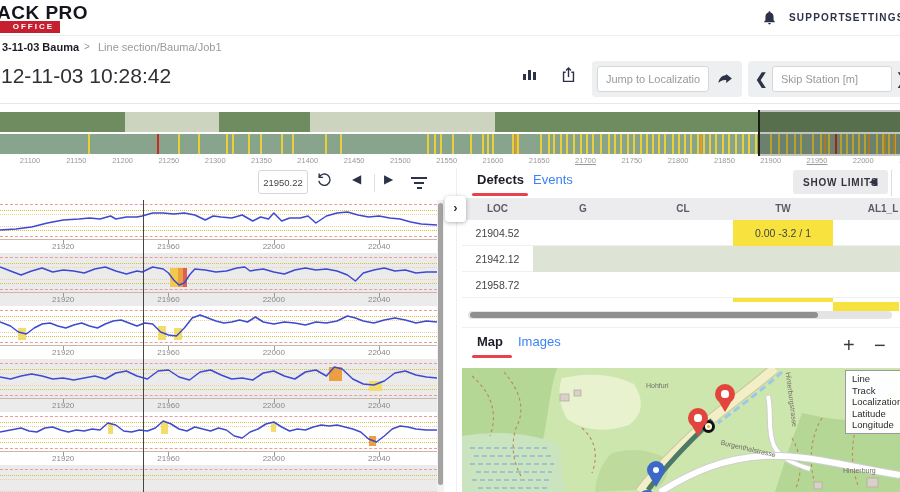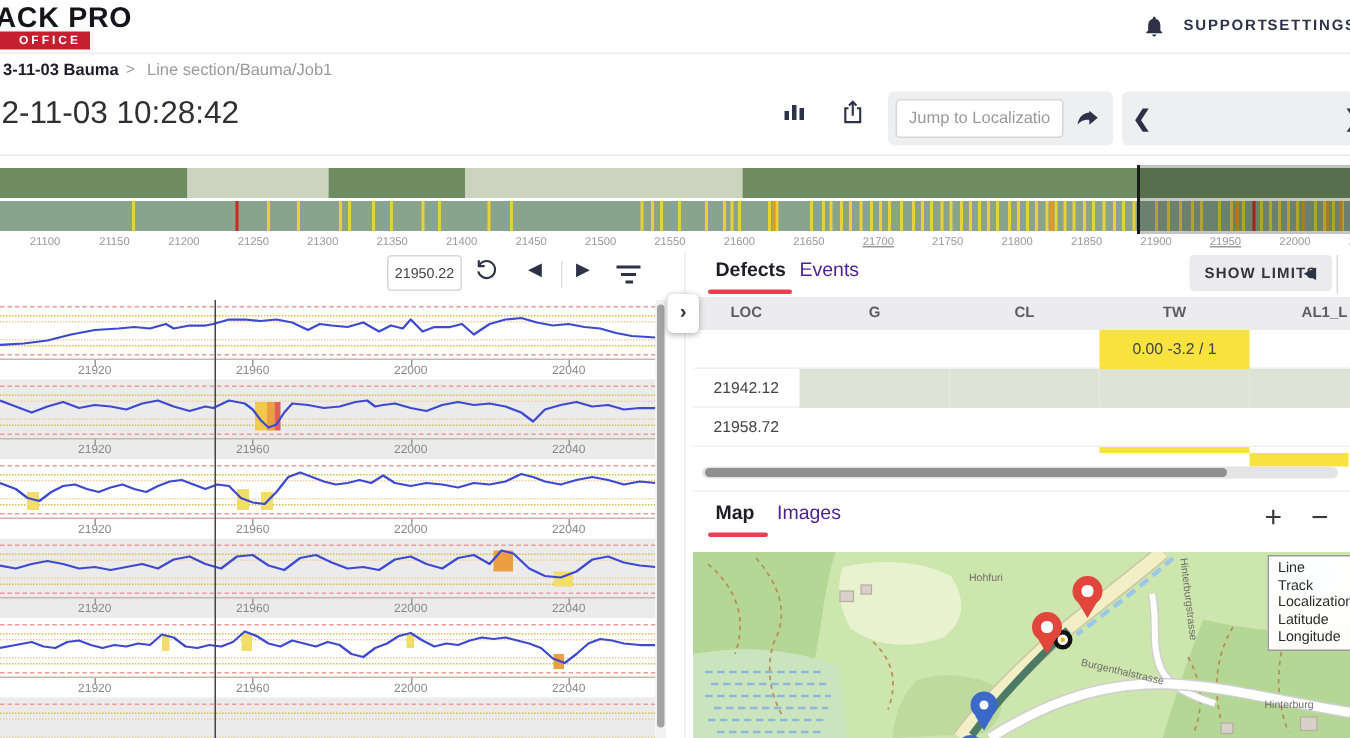--- a/index.html
+++ b/index.html
@@ -60,21 +60,21 @@
   #chart-cursor { position:absolute; left:142px; top:200px; width:1px; height:292px; background:#41454c; z-index:5; }
   .v-scrollbar { position:absolute; left:437px; top:200px; width:7px; height:292px; background:#f2f2f2; }
   .v-thumb { position:absolute; left:1px; top:3px; width:5px; height:282px; background:#a3a3a3; border-radius:3px; }
   .expander { position:absolute; left:445px; top:196px; width:21px; height:26px; background:#fff; border-radius:4px;
     box-shadow:0 1px 4px rgba(0,0,0,.3); text-align:center; line-height:24px; font-size:13px; font-weight:bold; color:#333; cursor:pointer; z-index:6; }
   .panel-divider { position:absolute; left:456px; top:168px; width:1px; height:324px; background:#f0f0f0; }
 
   
   .tab { font-size:13px; cursor:pointer; position:absolute; top:172px; }
   .tab.active { font-weight:bold; color:#1d1d28; }
-  .tab.inactive { color:#4c1d95; }
+  .tab.inactive { color:#3b82f6; }
   .tab-underline { position:absolute; height:3px; background:#e8414f; border-radius:2px; }
   .show-limits { position:absolute; left:793px; top:170px; height:24px; background:#ebebed; border:none; border-radius:3px;
     font-size:10px; font-weight:bold; letter-spacing:.8px; color:#33333d; padding:0 10px; cursor:pointer; font-family:"Liberation Sans", sans-serif; }
   .collapse-tri { position:absolute; left:869px; top:175px; font-size:11px; color:#2e3248; cursor:pointer; }
   .rp-sep { position:absolute; left:891px; top:170px; width:1px; height:26px; background:#ddd; }
 
   #defects-table { position:absolute; left:462px; top:198px; width:438px; height:104px; overflow:hidden; font-size:10.5px; }
   .t-head { position:absolute; left:0; top:0; height:22px; background:#ececee; }
   .t-head div { position:absolute; top:0; height:22px; line-height:22px; text-align:center; font-weight:bold; color:#5c5c66; font-size:10px; }
   .t-row { position:absolute; left:0; height:26px; border-bottom:1px solid #f0f0f0; background:#fff; }
@@ -113,21 +113,21 @@
   <span class="nav-item" style="left:789px;">SUPPORT</span>
   <span class="nav-item" style="left:845px;">SETTINGS</span>
 </div>
 
 <div>
   <span class="crumb-root">3-11-03 Bauma</span>
   <span class="crumb-sep">&gt;</span>
   <span class="crumb-path">Line section/Bauma/Job1</span>
 </div>
 
-<div class="page-title">2-11-03 10:28:42</div>
+<div class="page-title">12-11-03 10:28:42</div>
 
 <span class="tb-icon" style="left:522px;">
   <svg width="16" height="16" viewBox="0 0 16 16">
       <g fill="#2e3248">
         <rect x="1" y="8" width="3" height="6"></rect>
         <rect x="6" y="4" width="3" height="10"></rect>
         <rect x="11" y="6" width="3" height="8"></rect>
       </g>
     </svg>
 </span>
@@ -144,20 +144,21 @@
   <span class="abs" style="left:125px; top:9px;">
     <svg width="17" height="17" viewBox="0 0 24 24">
         <path fill="#2e3248" d="M13 5.5l8 6.5-8 6.5V14c-6-.3-9 2-11 4.5.6-5.5 3.5-10.5 11-11.5z"></path>
       </svg>
   </span>
 </div>
 
 <div class="tb-group" style="left:748px; width:160px;">
   <span class="abs chev" style="left:7px; top:9px;">❮</span>
   <span class="abs chev" style="left:148px; top:9px;">❯</span>
+  <input class="tb-input" style="left: 24px; width: 120px;" placeholder="Skip Station [m]">
 </div>
 <div class="toolbar-sep"></div>
 
 <div class="ov-rowA" id="ov-rowA">
     <div class="ov-seg" style="left: 0px; width: 125px; background: rgb(110, 140, 96);"></div>
     <div class="ov-seg" style="left: 125px; width: 94px; background: rgb(204, 212, 191);"></div>
     <div class="ov-seg" style="left: 219px; width: 91px; background: rgb(110, 140, 96);"></div>
     <div class="ov-seg" style="left: 310px; width: 185px; background: rgb(204, 212, 191);"></div>
     <div class="ov-seg" style="left: 495px; width: 405px; background: rgb(110, 140, 96);"></div>
   </div>
@@ -436,20 +437,21 @@
 
 <div id="defects-table">
     <div class="t-head" style="width: 471px;">
       <div style="left: 0px; width: 71px;">LOC</div>
       <div style="left: 71px; width: 100px;">G</div>
       <div style="left: 271px; width: 100px;">TW</div>
       <div style="left: 171px; width: 100px;">CL</div>
       <div style="left: 371px; width: 100px;">AL1_L</div>
     </div>
     <div class="t-row" style="top: 22px; width: 471px;">
+      <div class="t-cell" style="left: 0px; width: 71px;">21904.52</div>
       <div class="t-cell" style="left: 71px; width: 100px;"></div>
       <div class="t-cell" style="left: 171px; width: 100px;"></div>
       <div class="t-cell" style="left: 271px; width: 100px; background: rgb(247, 226, 62);">0.00 -3.2 / 1</div>
       <div class="t-cell" style="left: 371px; width: 100px;"></div>
     </div>
     <div class="t-row" style="top: 48px; width: 471px;">
       <div class="t-cell" style="left: 0px; width: 71px;">21942.12</div>
       <div class="t-cell" style="left: 71px; width: 100px; background: rgb(221, 228, 214);"></div>
       <div class="t-cell" style="left: 171px; width: 100px; background: rgb(221, 228, 214);"></div>
       <div class="t-cell" style="left: 271px; width: 100px; background: rgb(221, 228, 214);"></div>

